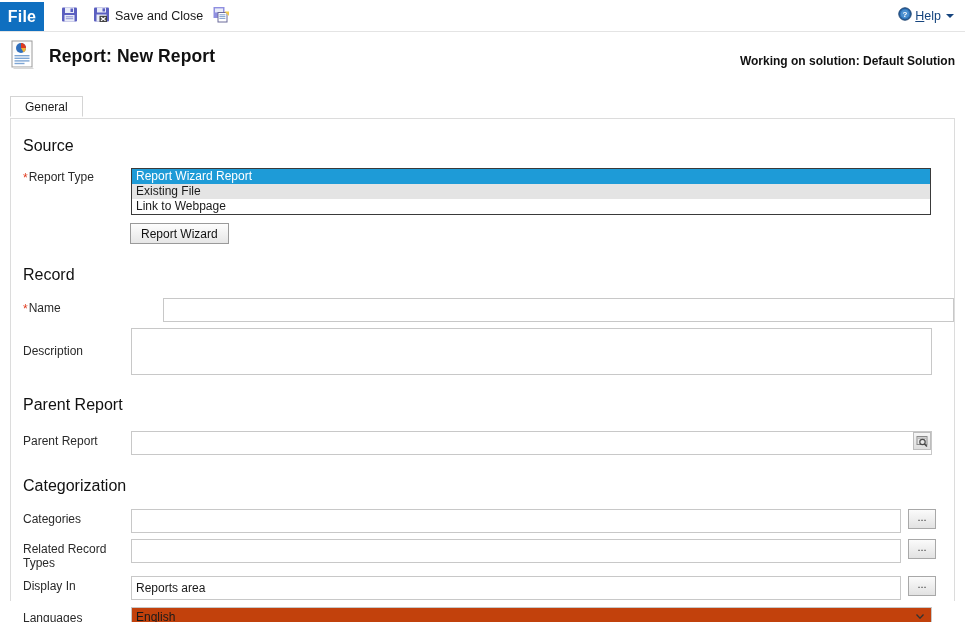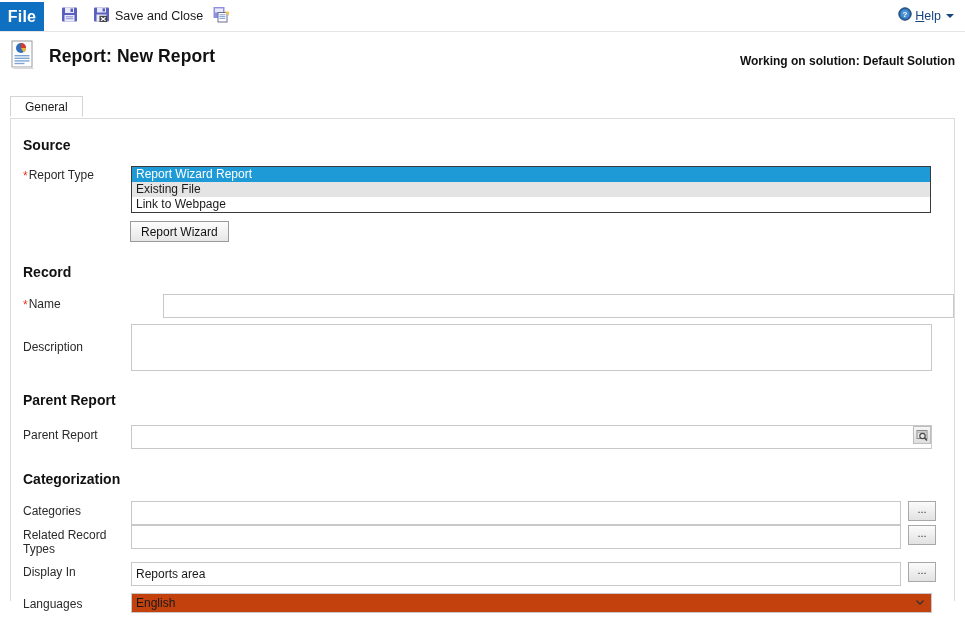--- a/index.html
+++ b/index.html
@@ -150,22 +150,22 @@
     margin-right: 10px;
     border-left: 1px solid #dcdcdc;
     border-right: 1px solid #dcdcdc;
     border-top: 1px solid #dcdcdc;
     height: 483px;
     box-sizing: border-box;
     background: #ffffff;
   }
 
   .section-head {
-    font-size: 14px;
-    font-weight: bold;
+    font-size: 16px;
+    font-weight: normal;
     color: #111111;
     padding-left: 12px;
   }
 
   .field-row {
     position: relative;
     display: flex;
     align-items: flex-start;
   }
   .field-label {
@@ -447,21 +447,21 @@
   <div class="section-head" style="margin-top:22px;">Categorization</div>
 
   <div class="field-row" style="margin-top:14px;">
     <div class="field-label" style="padding-top:3px;">
       <span>Categories</span>
     </div>
     <input class="txt" style="width: 770px;" type="text" value="">
     <button class="ellipsis-btn" style="margin-left:7px;">...</button>
   </div>
 
-  <div class="field-row" style="margin-top:0;">
+  <div class="field-row" style="margin-top:6px;">
     <div class="field-label" style="padding-top:3px;">
       <span>Related Record Types</span>
     </div>
     <input class="txt" style="width: 770px;" type="text" value="">
     <button class="ellipsis-btn" style="margin-left:7px;">...</button>
   </div>
 
   <div class="field-row" style="margin-top:6px;">
     <div class="field-label" style="padding-top:3px;">
       <span>Display In</span>

